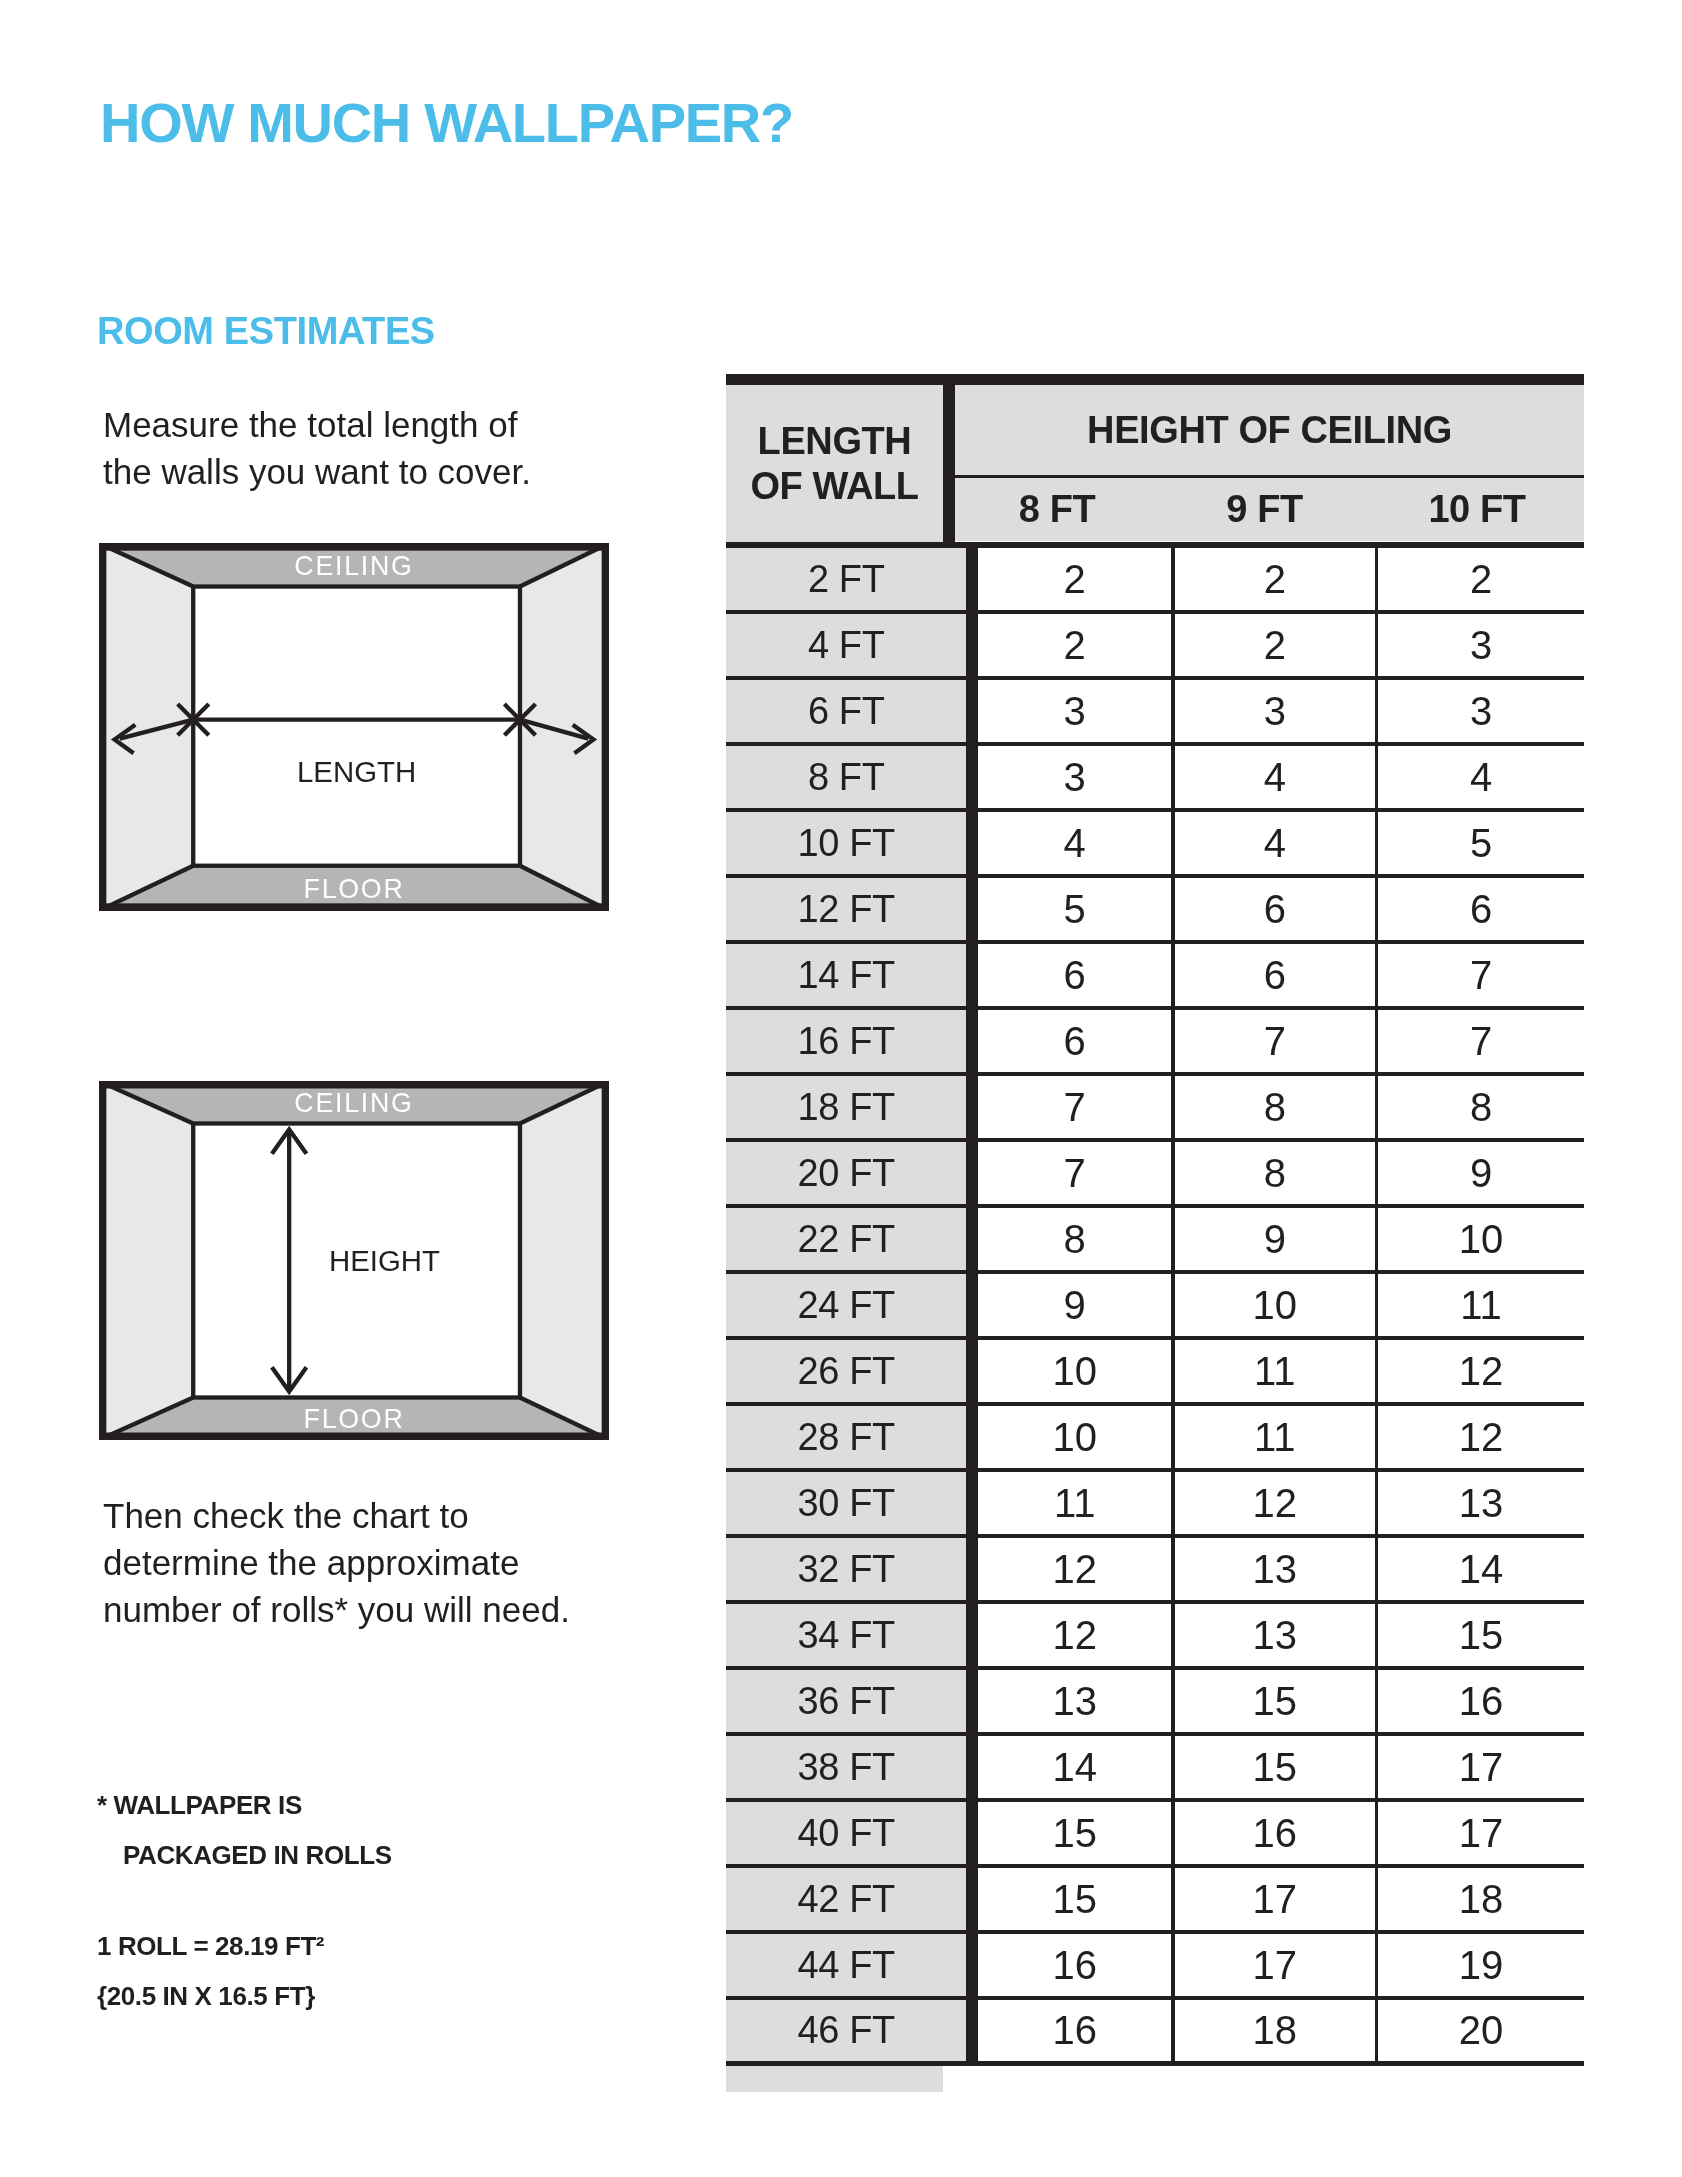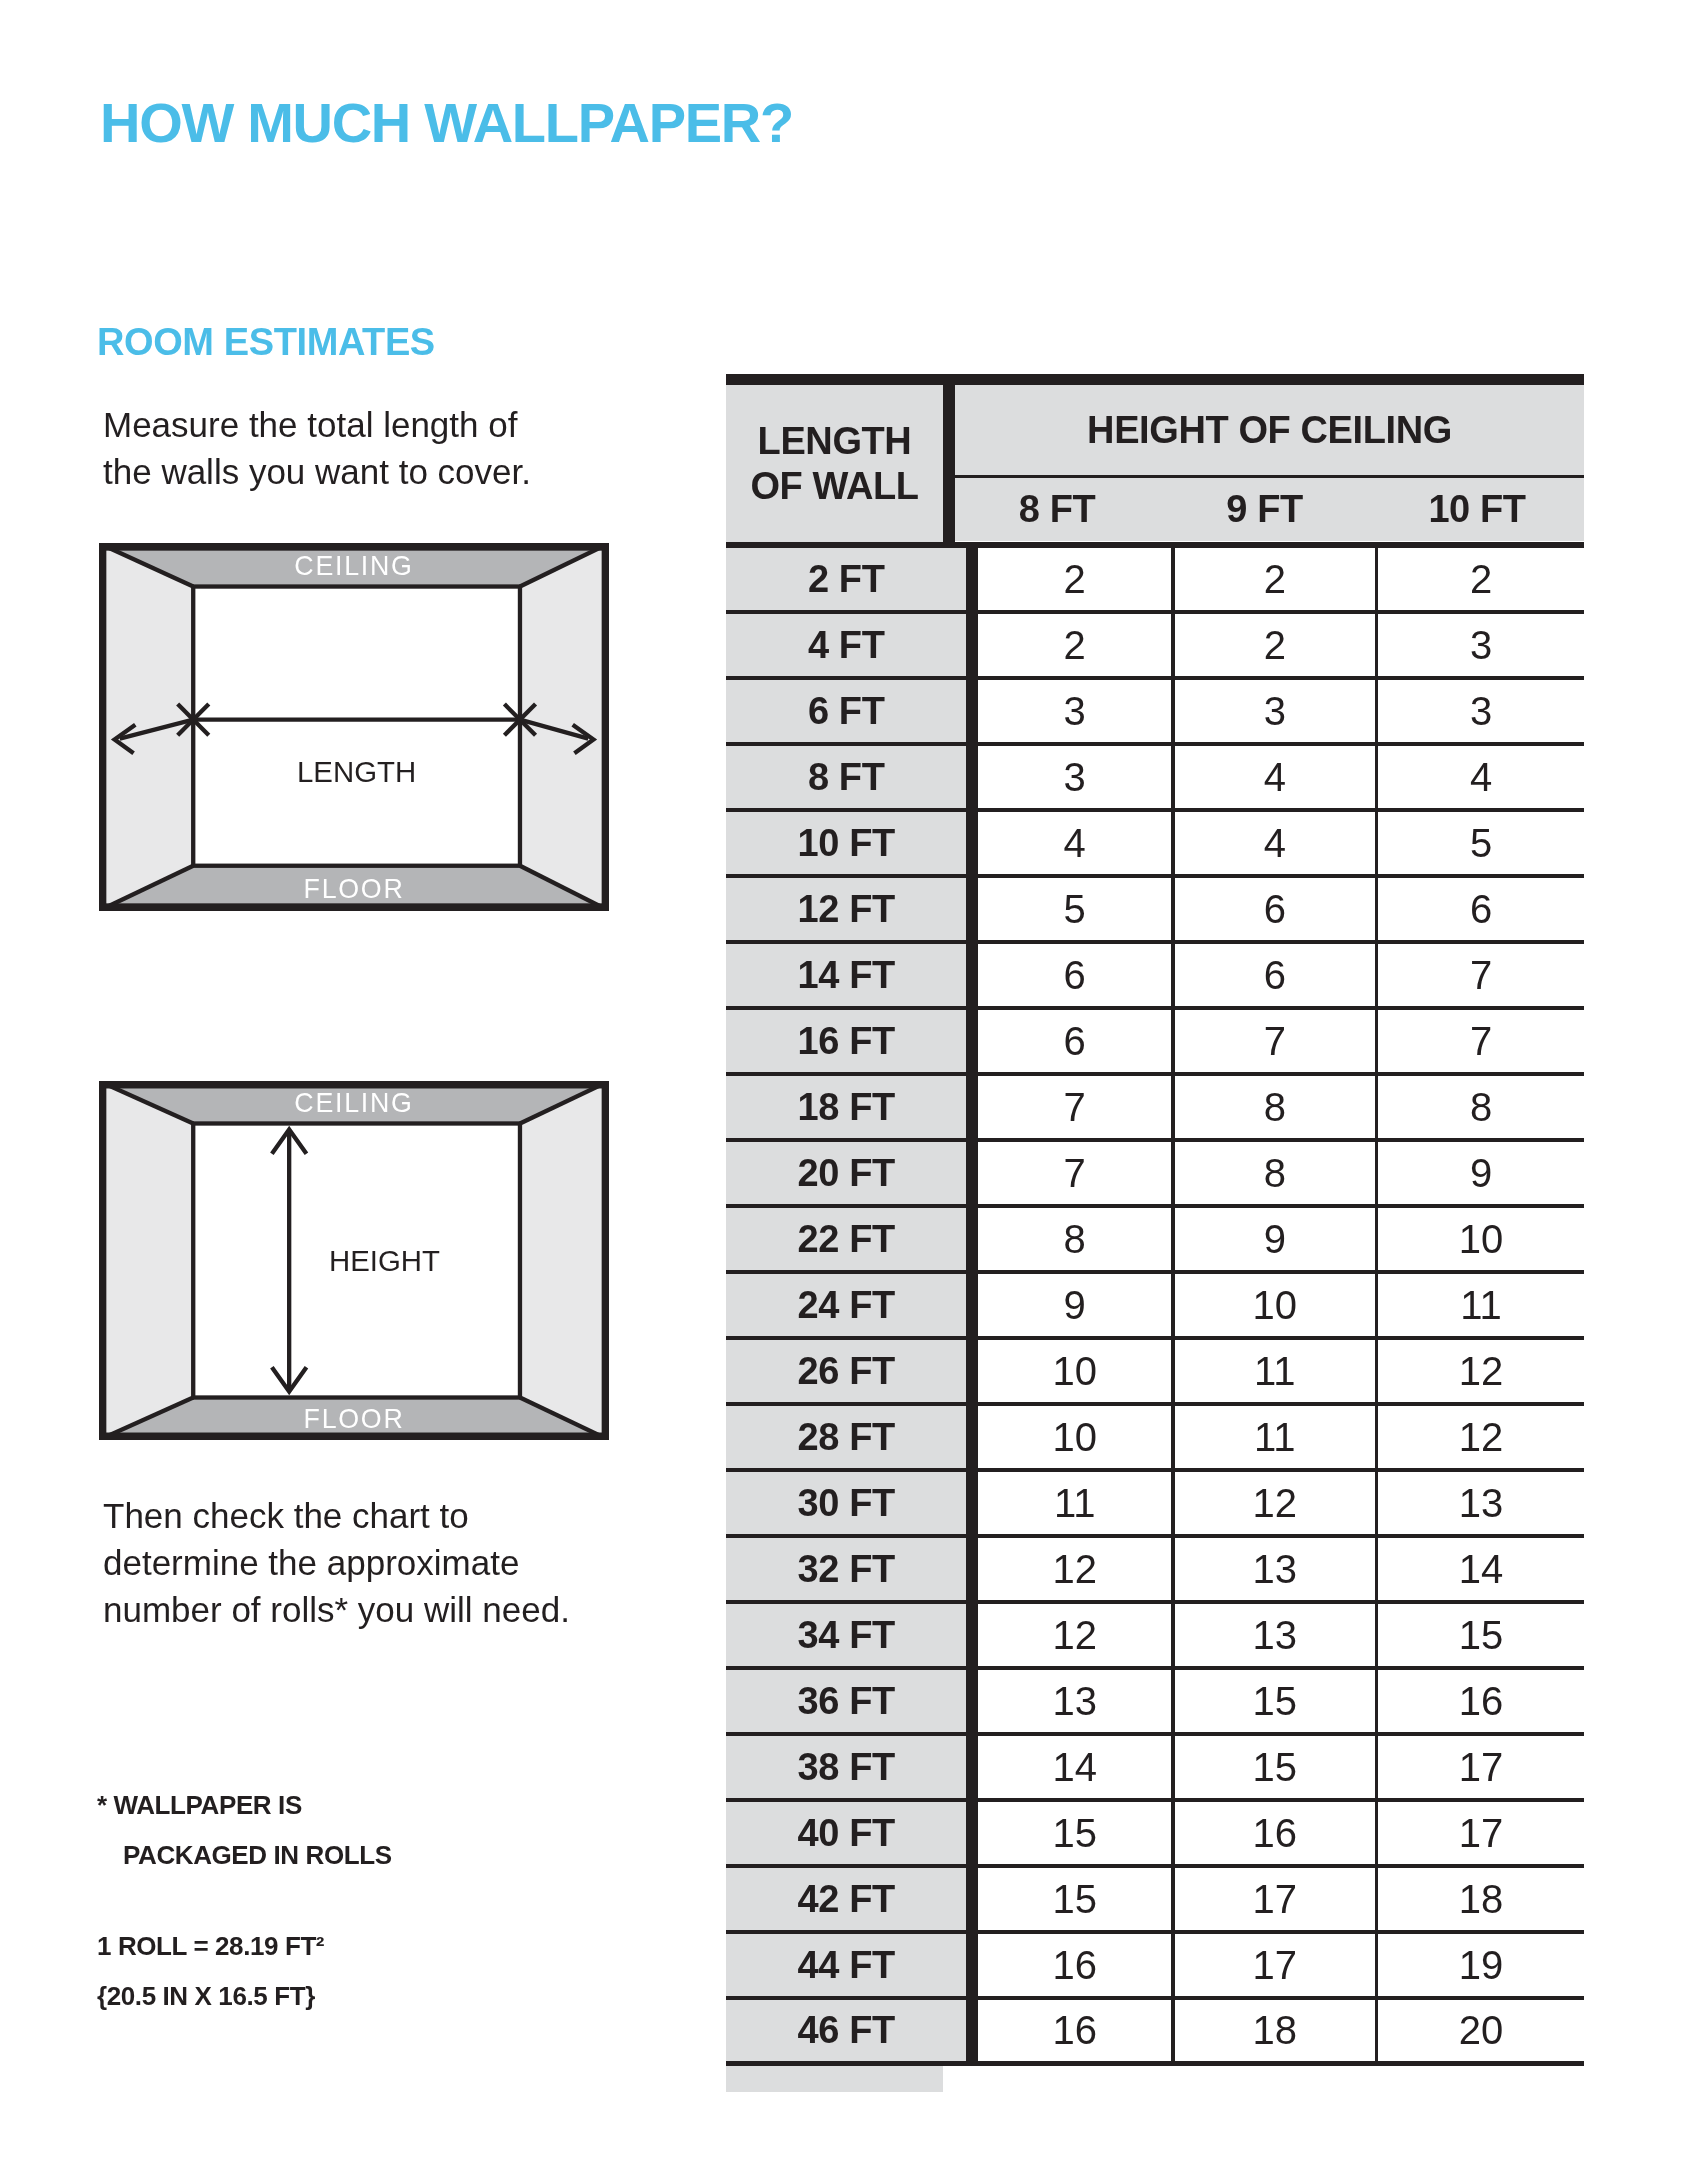--- a/index.html
+++ b/index.html
@@ -10,21 +10,21 @@
     --sidegray:#e8e8e9;
   }
   *{margin:0;padding:0;box-sizing:border-box;}
   body{background:#ffffff;font-family:"Liberation Sans", sans-serif;color:var(--ink);}
   .page{position:relative;width:1683px;height:2177px;background:#ffffff;overflow:hidden;}
 
   .page-title{position:absolute;left:100px;top:90px;font-size:56px;font-weight:700;
     letter-spacing:-1.3px;color:var(--blue);white-space:nowrap;}
 
   .sec-head{position:absolute;top:310px;font-size:38px;font-weight:700;color:var(--blue);
-    letter-spacing:-0.4px;white-space:nowrap;margin-top:11px;}
+    letter-spacing:-0.4px;white-space:nowrap;}
   .sec-head.left{left:97px;}
   .sec-head.right{left:726px;width:858px;text-align:center;}
 
   .para{position:absolute;left:103px;font-size:35px;line-height:47px;color:var(--ink);
     white-space:pre-line;}
   .p1{top:401px;}
   .p2{top:941px;}
   .p3{top:1492px;}
 
   .bold-block{position:absolute;left:97px;font-size:26px;line-height:50px;font-weight:700;
@@ -49,21 +49,21 @@
     display:flex;align-items:center;justify-content:center;font-size:38px;font-weight:700;letter-spacing:-0.4px;}
   .gline{position:absolute;left:229px;top:90px;width:629px;height:3.5px;background:var(--ink);}
   .subrow{position:absolute;left:229px;top:93px;width:629px;height:63px;background:var(--cellgray);display:flex;}
   .subrow .ch{display:flex;align-items:center;justify-content:center;font-size:38px;font-weight:700;letter-spacing:-0.4px;}
   .cw0{width:204px;}.cw1{width:211px;}.cw2{width:214px;}
   .hline{height:6px;background:var(--ink);}
 
   .trow{display:flex;height:66px;border-bottom:4.3px solid var(--ink);}
   .trow:last-child{border-bottom-width:5.2px;}
   .rlabel{width:250px;background:var(--cellgray);display:flex;align-items:center;justify-content:center;
-    font-size:38px;font-weight:700;letter-spacing:-0.4px;}
+    font-size:38px;font-weight:400;letter-spacing:-0.4px;}
   .vdiv{width:12px;background:var(--ink);}
   .vsep{width:3.5px;background:var(--ink);}
   .vcell{display:flex;align-items:center;justify-content:center;font-size:40px;background:#ffffff;}
   .v0{width:201px;}.v1{width:208px;}.v2{width:214px;}
 
   .stub{width:217px;height:26px;background:var(--cellgray);}
 
   .dia-label{font-size:34px;fill:var(--ink);}
   .dia-band-label{font-size:31px;fill:#ffffff;letter-spacing:2px;}
 </style>

